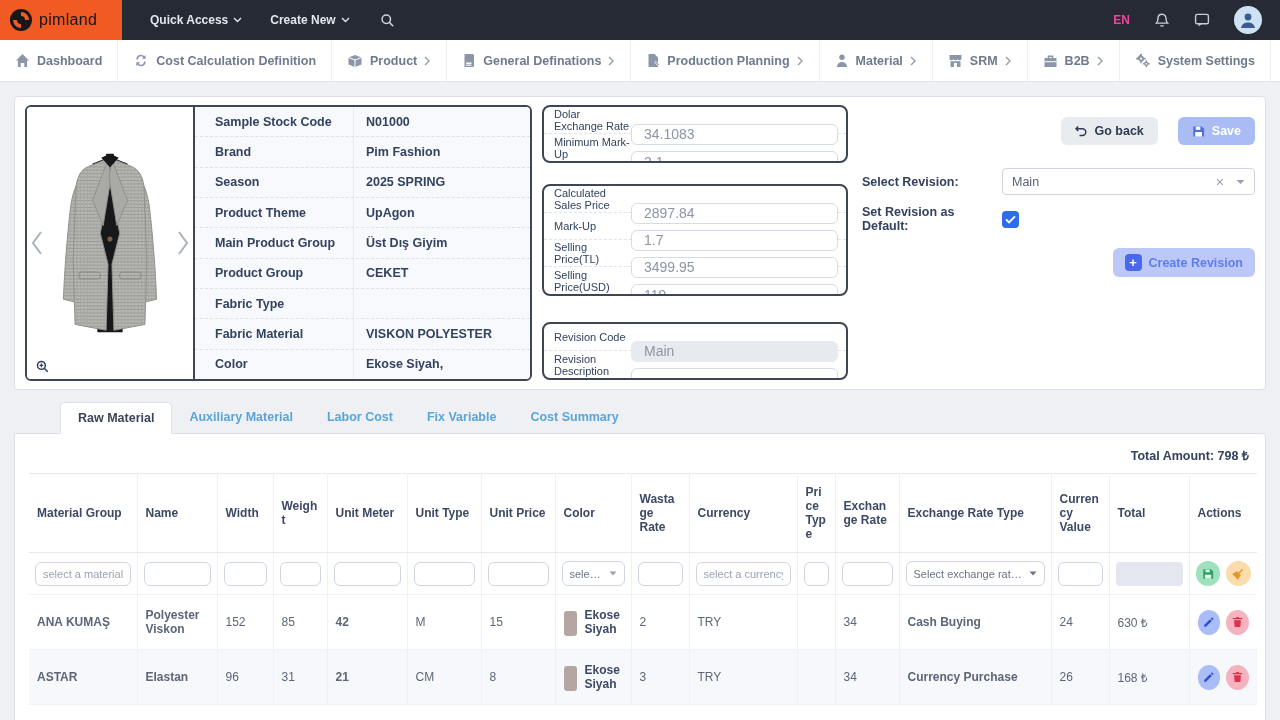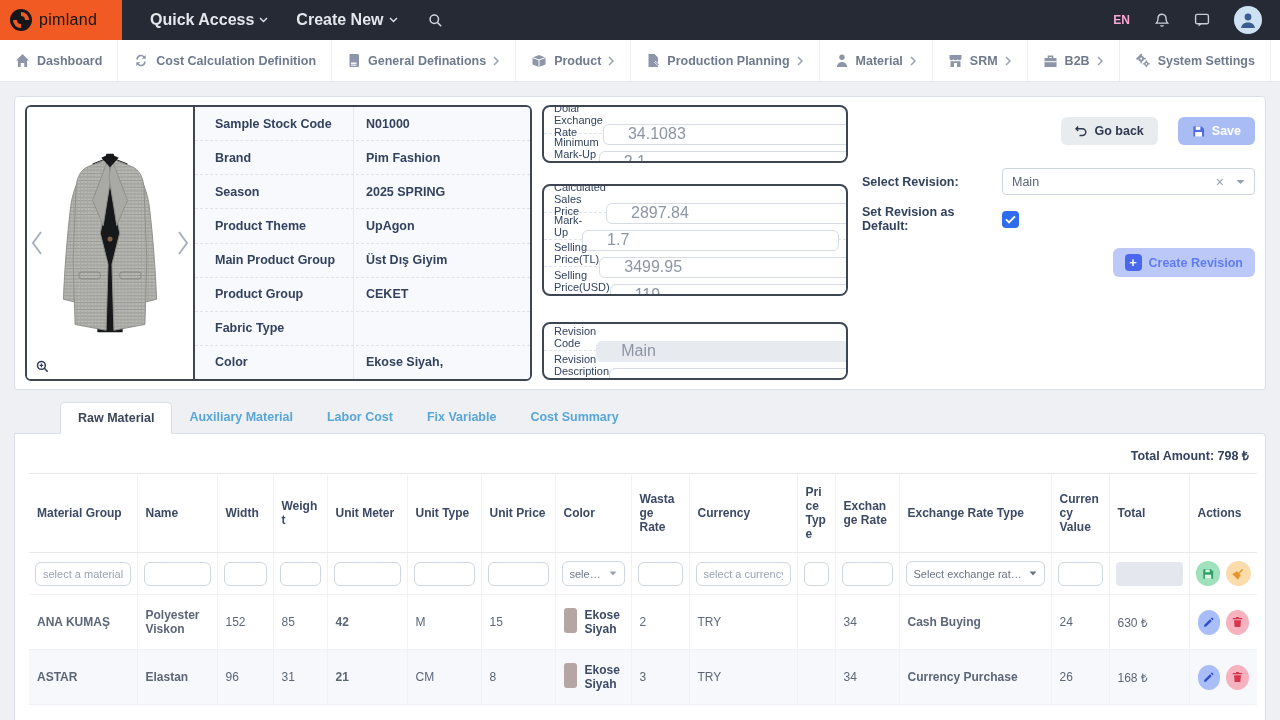--- a/index.html
+++ b/index.html
@@ -4,24 +4,24 @@
 <style>
   * { margin:0; padding:0; box-sizing:border-box; }
   html,body { width:1280px; height:720px; overflow:hidden; }
   body { background:#eef0f4; font-family:"Liberation Sans", sans-serif; color:#33425f; }
   svg { display:block; }
 
   
   .topbar { height:40px; background:#252a34; display:flex; align-items:center; }
   .brand { width:122px; height:40px; background:#f15a22; display:flex; align-items:center; gap:7px; padding:0 10px; }
   .brand-name { font-size:16px; color:#16161a; font-weight:500; letter-spacing:.3px; }
-  .top-menu { display:flex; align-items:center; gap:5px; color:#e3e6ea; font-size:16px; font-weight:700; margin-left:28px; cursor:pointer; }
+  .top-menu { display:flex; align-items:center; gap:5px; color:#e3e6ea; font-size:12px; font-weight:700; margin-left:28px; cursor:pointer; }
   .top-search { margin-left:30px; cursor:pointer; }
   .top-right { margin-left:auto; display:flex; align-items:center; gap:24px; padding-right:18px; }
-  .lang { color:#f9a8d4; font-size:12px; font-weight:700; cursor:pointer; }
+  .lang { color:#ec4899; font-size:12px; font-weight:700; cursor:pointer; }
   .avatar { width:28px; height:28px; border-radius:50%; background:#cfe2f3; display:flex; align-items:center; justify-content:center; overflow:hidden; cursor:pointer; }
 
   
   .navbar { height:42px; background:#fff; border-bottom:1px solid #e2e6ec; display:flex; align-items:stretch; }
   .nav-item { display:flex; align-items:center; gap:7px; padding:0 15px; border-right:1px solid #edeff3; font-size:12.5px; font-weight:700; color:#6f7a8d; cursor:pointer; white-space:nowrap; }
 
   
   .content { padding:14px; }
   .panel-top { background:#fff; border:1px solid #dbe0e8; border-radius:4px; height:294px; padding:8px 10px; display:flex; }
 
@@ -36,21 +36,21 @@
   .drow:last-child { border-bottom:none; }
   .dlabel { width:158px; padding-left:20px; font-size:12.5px; font-weight:700; display:flex; align-items:center; }
   .dvalue { flex:1; padding-left:12px; border-left:1px solid #e5eaf0; font-size:12.5px; font-weight:700; display:flex; align-items:center; }
 
   
   .mid-col { width:306px; margin-left:10px; }
   .fbox { border:2px solid #3e4553; border-radius:8px; overflow:hidden; background:#fff; }
   .frow { display:flex; align-items:center; height:27px; border-bottom:1px dashed #dde3ea; padding:0 8px 0 10px; }
   .frow:last-child { border-bottom:none; }
   .flabel { width:150px; font-size:11px; font-weight:400; }
-  .finput { flex:1; height:21px; border:1px solid #d6dbe4; border-radius:6px; font-size:16px; color:#8d95a5; padding:0 24px; background:#fff; outline:none; font-family:"Liberation Sans",sans-serif;margin-top:28px; }
+  .finput { flex:1; height:21px; border:1px solid #d6dbe4; border-radius:6px; font-size:14px; color:#8d95a5; padding:0 12px; background:#fff; outline:none; font-family:"Liberation Sans",sans-serif;margin-top:28px; }
   .finput.disabled { background:#e7eaef; border-color:#e7eaef; }
   .mt21 { margin-top:21px; } .mt26 { margin-top:26px; }
 
   
   .right-col { flex:1; padding-left:14px; font-size:12.5px; }
   .btn-row { display:flex; justify-content:flex-end; gap:20px; margin-top:12px; }
   .btn { border:none; border-radius:6px; font-size:12.5px; font-weight:700; display:flex; align-items:center; gap:7px; padding:7px 14px; cursor:pointer; font-family:"Liberation Sans",sans-serif; }
   .btn-goback { background:#e9ecef; color:#2e3a52; }
   .btn-save { background:#a9bcf4; color:#fff; }
   .sel-row { display:flex; align-items:center; margin-top:23px; }
@@ -78,21 +78,21 @@
   thead th { font-size:12px; font-weight:700; color:#3c4a66; border-top:1px solid #e6eaef; border-bottom:1px solid #e6eaef; padding:11px 8px; }
   tr.filter-row td { padding:8px 6px; border-bottom:1px solid #eef1f5; }
   .filter-input { width:100%; height:24px; border:1px solid #cfd6e0; border-radius:6px; font-size:11px; color:#6b7486; padding:0 7px; outline:none; font-family:"Liberation Sans",sans-serif; background:#fff; }
   .filter-input::placeholder { color:#9aa3b2; }
   .filter-select { width:100%; height:25px; border:1px solid #cfd6e0; border-radius:6px; display:flex; align-items:center; padding:0 7px; font-size:11px; color:#6b7486; cursor:pointer; background:#fff; gap:4px; }
   .filter-select span { flex:1; overflow:hidden; white-space:nowrap; text-overflow:ellipsis; }
   .filter-disabled { height:24px; background:#e4e8ee; border-radius:4px; }
   tr.data-row td { font-size:12px; color:#5c6678; border-bottom:1px solid #eef1f5; padding:13px 8px; }
   tr.data-row.alt { background:#f7f8fb; }
   .cell-strong { font-weight:700; color:#3c4a66; }
-  .color-cell { display:flex; align-items:flex-start; gap:8px; }
+  .color-cell { display:flex; align-items:flex-end; gap:8px; }
   .swatch { width:13px; height:25px; border-radius:3px; background:#b5a6a3; flex:0 0 13px; }
   .circle { width:25px; height:25px; border-radius:50%; display:inline-flex; align-items:center; justify-content:center; cursor:pointer; border:none; }
   .c-green { background:#9fe0bd; } .c-amber { background:#fbdcab; }
   .c-blue  { background:#a9bdf8; } .c-red   { background:#f6b3bf; }
   .act-group { display:flex; gap:6px; }
 </style>
 </head>
 <body>
 
 <header class="topbar">
@@ -153,36 +153,36 @@
     <span>Dashboard</span>
   </div>
   <div class="nav-item">
     <svg width="16" height="15" viewBox="0 0 16 16">
         <path d="M3 7A5 5 0 0 1 11.6 3.4L13 2v4.2H8.8l1.7-1.7A3.4 3.4 0 0 0 4.7 7z" fill="#8d96a8"></path>
         <path d="M13 9a5 5 0 0 1-8.6 3.6L3 14V9.8h4.2L5.5 11.5A3.4 3.4 0 0 0 11.3 9z" fill="#8d96a8"></path>
       </svg>
     <span>Cost Calculation Definition</span>
   </div>
   <div class="nav-item">
+    <svg width="16" height="14" viewBox="0 0 16 14">
+        <path d="M1.5 3.5 8 1l6.5 2.5v7L8 13l-6.5-2.5z" fill="#8d96a8"></path>
+        <path d="M1.5 3.5 8 6l6.5-2.5M8 6v7" fill="none" stroke="#fff" stroke-width="1"></path>
+      </svg>
+    <span>Product</span>
+    <svg width="7" height="10" viewBox="0 0 7 10">
+        <path d="M1 1l4 4-4 4" fill="none" stroke="#9aa3b2" stroke-width="1.5"></path>
+      </svg>
+  </div>
+  <div class="nav-item">
     <svg width="14" height="15" viewBox="0 0 14 15">
         <path d="M2.5 1h8A1.5 1.5 0 0 1 12 2.5v10A1.5 1.5 0 0 1 10.5 14h-8z" fill="#8d96a8"></path>
         <rect x="4" y="9.5" width="5.5" height="1.4" fill="#fff"></rect>
         <rect x="4" y="11.6" width="5.5" height="1.1" fill="#fff"></rect>
       </svg>
     <span>General Definations</span>
-    <svg width="7" height="10" viewBox="0 0 7 10">
-        <path d="M1 1l4 4-4 4" fill="none" stroke="#9aa3b2" stroke-width="1.5"></path>
-      </svg>
-  </div>
-  <div class="nav-item">
-    <svg width="16" height="14" viewBox="0 0 16 14">
-        <path d="M1.5 3.5 8 1l6.5 2.5v7L8 13l-6.5-2.5z" fill="#8d96a8"></path>
-        <path d="M1.5 3.5 8 6l6.5-2.5M8 6v7" fill="none" stroke="#fff" stroke-width="1"></path>
-      </svg>
-    <span>Product</span>
     <svg width="7" height="10" viewBox="0 0 7 10">
         <path d="M1 1l4 4-4 4" fill="none" stroke="#9aa3b2" stroke-width="1.5"></path>
       </svg>
   </div>
   <div class="nav-item">
     <svg width="14" height="15" viewBox="0 0 14 15">
         <path d="M2.5 1h6L12 4.5V14H2.5z" fill="#8d96a8"></path>
         <path d="M9.8 8.2l3.4 3.4-1.2 1.2-3.4-3.4z" fill="#8d96a8" stroke="#fff" stroke-width=".8"></path>
       </svg>
     <span>Production Planning</span>
@@ -311,20 +311,24 @@
             <div class="dlabel">Main Product Group</div>
             <div class="dvalue">Üst Dış Giyim</div>
           </div>
         <div class="drow">
             <div class="dlabel">Product Group</div>
             <div class="dvalue">CEKET</div>
           </div>
         <div class="drow">
             <div class="dlabel">Fabric Type</div>
             <div class="dvalue"></div>
+          </div>
+        <div class="drow">
+            <div class="dlabel">Fabric Material</div>
+            <div class="dvalue">VISKON POLYESTER</div>
           </div>
         <div class="drow">
             <div class="dlabel">Color</div>
             <div class="dvalue">Ekose Siyah,</div>
           </div>
       </div>
     </div>
 
     <div class="mid-col">
       <div class="fbox">

